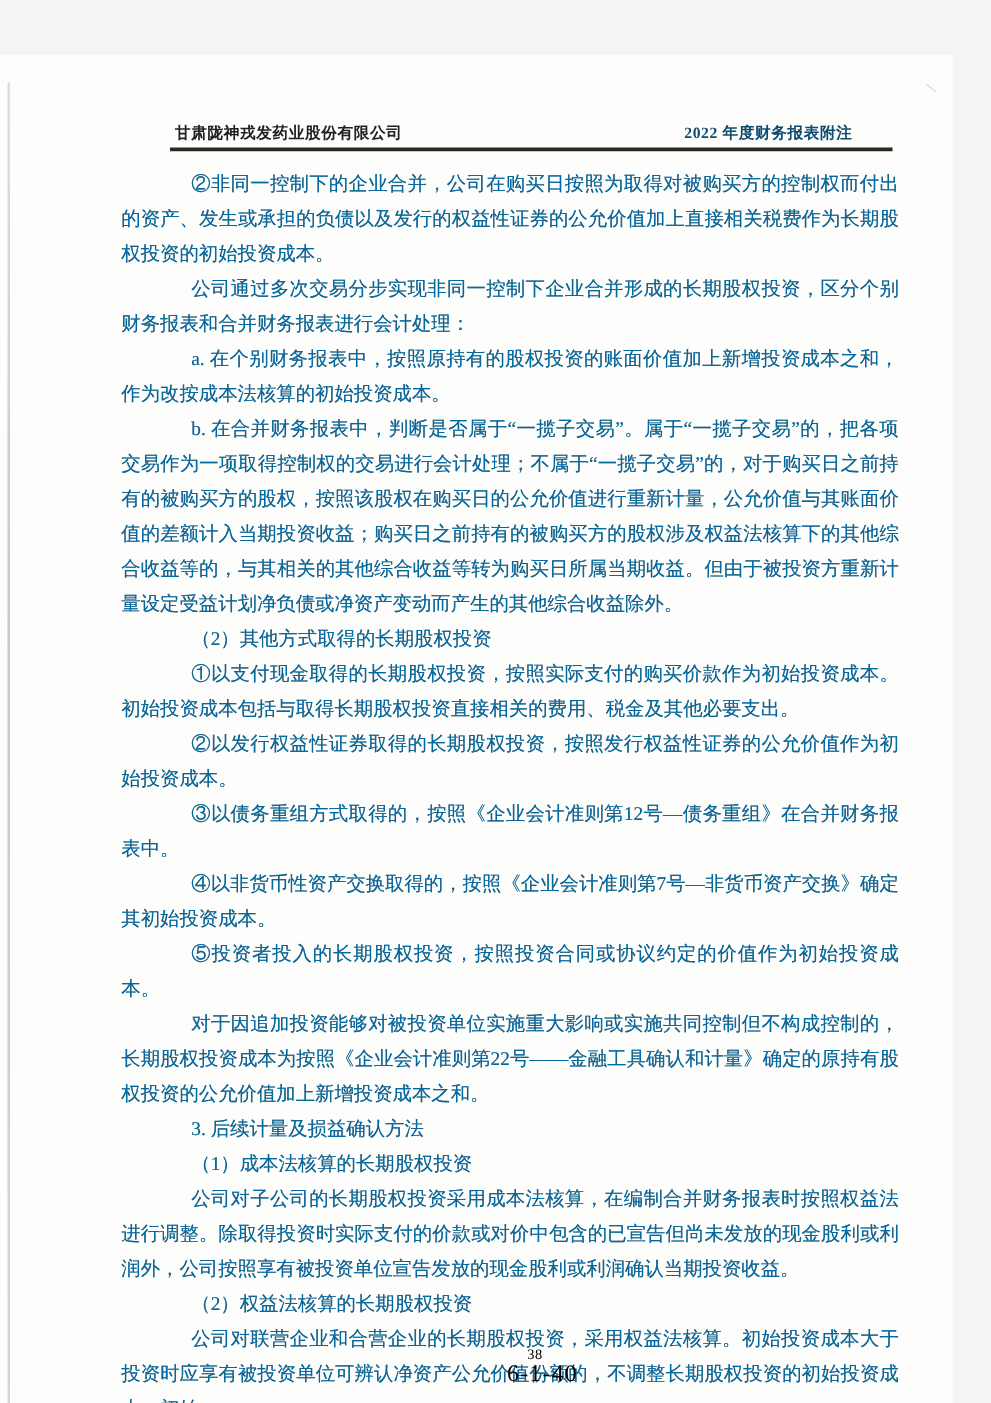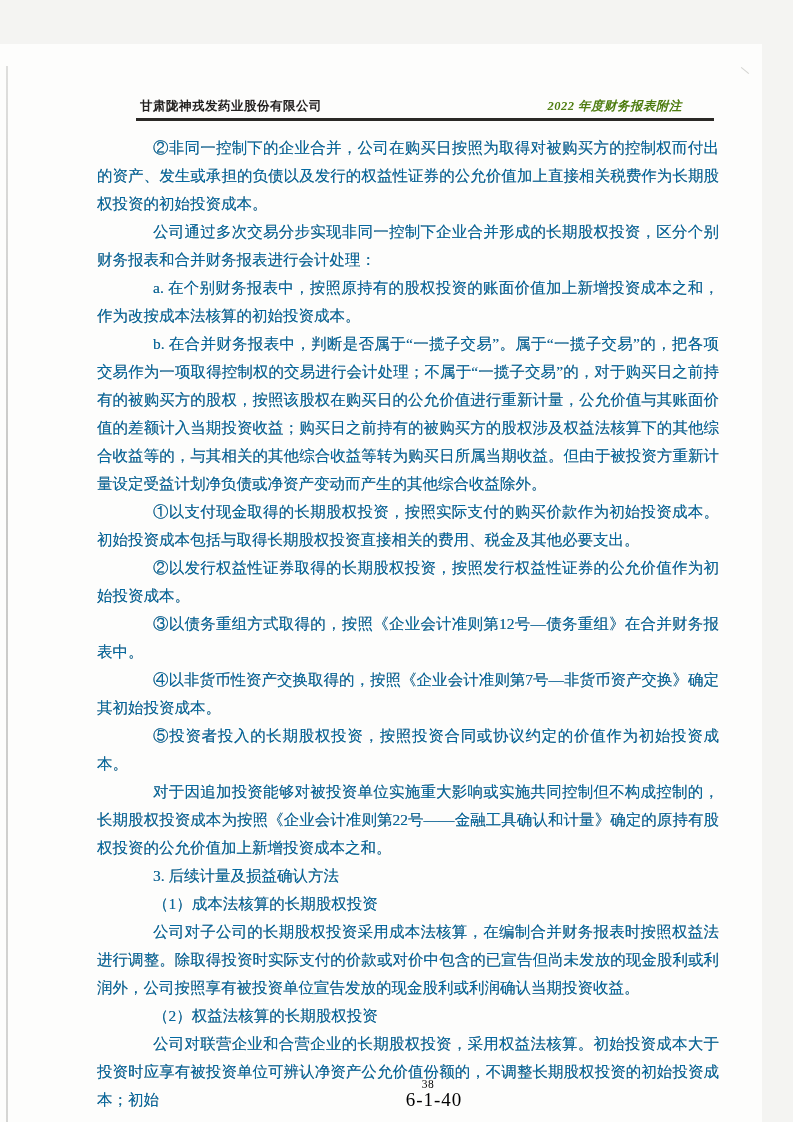--- a/index.html
+++ b/index.html
@@ -47,22 +47,21 @@
     letter-spacing: .5px;
     color: #232120;
   }
   .header-title {
     position: absolute;
     right: 80px;
     top: 54px;
     font-size: 12.5px;
     font-weight: bold;
     letter-spacing: .5px;
-    color: #4d7c0f;
-    font-style: italic;
+    color: #0c4a6e;
   }
   .header-rule {
     position: absolute;
     left: 136px;
     top: 74px;
     width: 578px;
     height: 2.5px;
     background: #2b2926;
   }
   
@@ -116,20 +115,21 @@
 
   <div class="header-title">2022 年度财务报表附注</div>
 
   <div class="header-rule"></div>
 
   <div class="doc-body">
       <p class="para">②非同一控制下的企业合并，公司在购买日按照为取得对被购买方的控制权而付出的资产、发生或承担的负债以及发行的权益性证券的公允价值加上直接相关税费作为长期股权投资的初始投资成本。</p>
       <p class="para">公司通过多次交易分步实现非同一控制下企业合并形成的长期股权投资，区分个别财务报表和合并财务报表进行会计处理：</p>
       <p class="para">a. 在个别财务报表中，按照原持有的股权投资的账面价值加上新增投资成本之和，作为改按成本法核算的初始投资成本。</p>
       <p class="para">b. 在合并财务报表中，判断是否属于“一揽子交易”。属于“一揽子交易”的，把各项交易作为一项取得控制权的交易进行会计处理；不属于“一揽子交易”的，对于购买日之前持有的被购买方的股权，按照该股权在购买日的公允价值进行重新计量，公允价值与其账面价值的差额计入当期投资收益；购买日之前持有的被购买方的股权涉及权益法核算下的其他综合收益等的，与其相关的其他综合收益等转为购买日所属当期收益。但由于被投资方重新计量设定受益计划净负债或净资产变动而产生的其他综合收益除外。</p>
+      <p class="para">（2）其他方式取得的长期股权投资</p>
       <p class="para">①以支付现金取得的长期股权投资，按照实际支付的购买价款作为初始投资成本。初始投资成本包括与取得长期股权投资直接相关的费用、税金及其他必要支出。</p>
       <p class="para">②以发行权益性证券取得的长期股权投资，按照发行权益性证券的公允价值作为初始投资成本。</p>
       <p class="para">③以债务重组方式取得的，按照《企业会计准则第12号—债务重组》在合并财务报表中。</p>
       <p class="para">④以非货币性资产交换取得的，按照《企业会计准则第7号—非货币资产交换》确定其初始投资成本。</p>
       <p class="para">⑤投资者投入的长期股权投资，按照投资合同或协议约定的价值作为初始投资成本。</p>
       <p class="para">对于因追加投资能够对被投资单位实施重大影响或实施共同控制但不构成控制的，长期股权投资成本为按照《企业会计准则第22号——金融工具确认和计量》确定的原持有股权投资的公允价值加上新增投资成本之和。</p>
       <p class="para">3. 后续计量及损益确认方法</p>
       <p class="para">（1）成本法核算的长期股权投资</p>
       <p class="para">公司对子公司的长期股权投资采用成本法核算，在编制合并财务报表时按照权益法进行调整。除取得投资时实际支付的价款或对价中包含的已宣告但尚未发放的现金股利或利润外，公司按照享有被投资单位宣告发放的现金股利或利润确认当期投资收益。</p>
       <p class="para">（2）权益法核算的长期股权投资</p>

